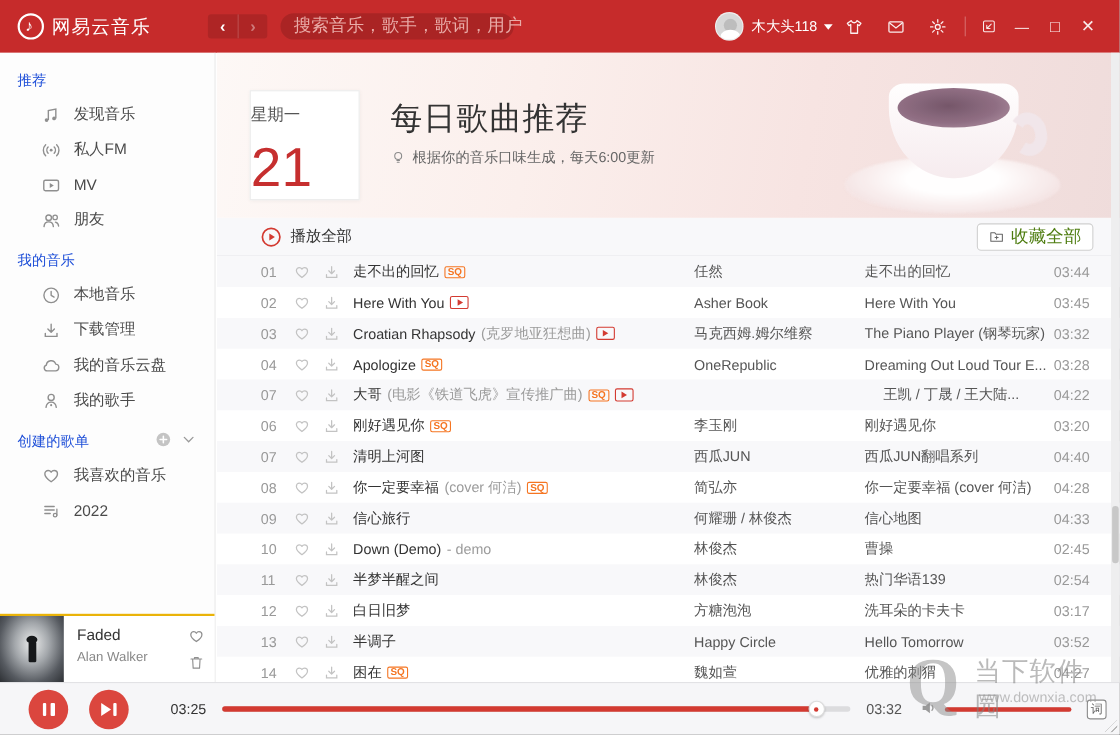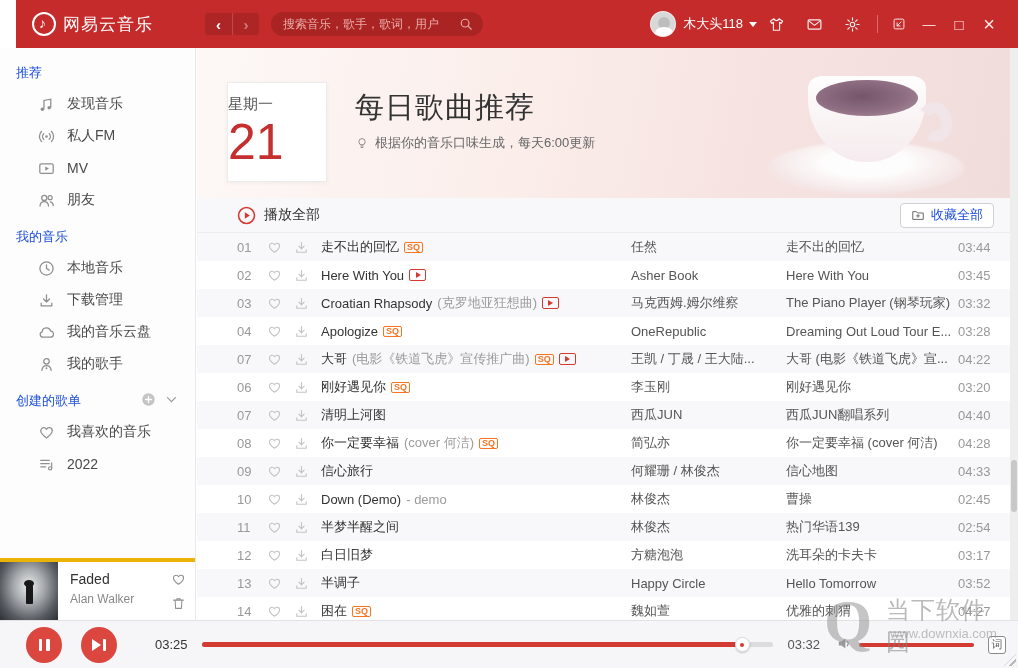--- a/index.html
+++ b/index.html
@@ -1,34 +1,34 @@
 <!DOCTYPE html>
 <html><head>
 <meta charset="utf-8">
 <style>
   html,body{margin:0;padding:0;background:#2b2b2b;}
   *{box-sizing:border-box;}
   .app{position:relative;width:1018px;height:668px;background:#fff;overflow:hidden;
        font-family:"Liberation Sans","DejaVu Sans",sans-serif;color:#333;font-size:13px;}
 
   
-  .titlebar{position:absolute;top:0;left:16px;right:0;height:48px;background:#c62b2b;
+  .titlebar{position:absolute;top:0;left:0;right:0;height:48px;background:#c62b2b;
             display:flex;align-items:center;color:#fff;}
   .logo{display:flex;align-items:center;margin-left:16px;gap:7px;}
   .logo-mark{width:24px;height:24px;border:2px solid #fff;border-radius:50%;position:relative;}
   .logo-mark::before{content:"♪";position:absolute;left:5px;top:1px;font-size:14px;color:#fff;}
   .app-name{font-size:17px;letter-spacing:1px;color:#fff;}
   .nav-btns{display:flex;margin-left:52px;background:rgba(0,0,0,.12);border-radius:3px;overflow:hidden;}
   .nav-btn{width:27px;height:22px;display:flex;align-items:center;justify-content:center;font-size:15px;cursor:pointer;}
   .nav-btn.back::before{content:"‹";color:#fff;font-weight:bold;}
   .nav-btn.fwd{border-left:1px solid rgba(255,255,255,.18);}
   .nav-btn.fwd::before{content:"›";color:rgba(255,255,255,.4);font-weight:bold;}
   .search-pill{margin-left:12px;width:212px;height:24px;background:rgba(0,0,0,.14);border-radius:12px;
                display:flex;align-items:center;padding:0 10px;}
-  .search-pill input{flex:1;background:transparent;border:none;outline:none;color:#fde7e5;font-size:12px;
+  .search-pill input{flex:1;background:transparent;border:none;outline:none;color:#fde7e5;font-size:16px;
                      font-family:inherit;}
   .search-pill input::placeholder{color:#e9aba7;}
   .search-pill svg{width:14px;height:14px;color:#e9aba7;}
   .tb-right{margin-left:auto;display:flex;align-items:center;gap:0;margin-right:14px;}
   .avatar{width:26px;height:26px;border-radius:50%;background:#d8d8d8;position:relative;overflow:hidden;border:1px solid rgba(255,255,255,.6);}
   .avatar::before{content:"";position:absolute;left:7px;top:5px;width:12px;height:12px;border-radius:50%;background:#bdbdbd;}
   .avatar::after{content:"";position:absolute;left:4px;top:15px;width:18px;height:12px;border-radius:50% 50% 0 0;background:#fff;}
   .username{margin-left:7px;font-size:13px;color:#fff;cursor:pointer;display:flex;align-items:center;}
   .caret{width:0;height:0;border-left:4px solid transparent;border-right:4px solid transparent;
          border-top:5px solid #fff;margin-left:6px;}
@@ -47,21 +47,21 @@
   .side-nav{flex:1;overflow:hidden;padding-top:4px;}
   .side-header{display:flex;align-items:flex-start;padding:12px 16px 6px 16px;color:#1d4ed8;font-size:13px;}
   .side-header .sp{flex:1;}
   .side-header svg{width:15px;height:15px;color:#c4c4c4;cursor:pointer;}
   .side-header .chev{margin-left:8px;color:#9a9a9a;}
   .side-item{display:flex;align-items:center;height:32px;padding-left:38px;cursor:pointer;color:#4a4a4a;font-size:14px;}
   .side-item svg{width:17px;height:17px;margin-right:12px;color:#8f8f8f;flex:none;}
   .side-item span{white-space:nowrap;}
 
   
-  .mini-card{height:62px;border-top:4px solid #eab308;display:flex;align-items:stretch;background:#fff;}
+  .mini-card{height:62px;border-top:2px solid #eab308;display:flex;align-items:stretch;background:#fff;}
   .mini-art{width:58px;flex:none;background:
       radial-gradient(ellipse at 50% 42%, #eceded 0%, #a3a7ab 38%, #565a60 72%, #2d3034 100%);position:relative;}
   .mini-art::before{content:"";position:absolute;left:26px;top:22px;width:7px;height:20px;background:#16181a;
       border-radius:3px 3px 1px 1px;}
   .mini-art::after{content:"";position:absolute;left:24px;top:18px;width:10px;height:7px;background:#16181a;border-radius:50%;}
   .mini-info{flex:1;padding:9px 0 0 12px;overflow:hidden;}
   .mini-title{font-size:14px;color:#333;}
   .mini-artist{font-size:12px;color:#888;margin-top:5px;}
   .mini-actions{width:34px;display:flex;flex-direction:column;align-items:center;justify-content:center;gap:9px;}
   .mini-actions svg{width:15px;height:15px;color:#8f8f8f;cursor:pointer;}
@@ -75,33 +75,33 @@
           background:radial-gradient(ellipse at 50% 40%, #ffffff 30%, #f5e6e6 70%, rgba(240,222,222,0) 100%);filter:blur(1px);}
   .cup{position:absolute;left:48px;top:22px;width:118px;height:86px;background:linear-gradient(180deg,#ffffff,#f6ecef);
        border-radius:14px 14px 58px 58px / 12px 12px 64px 64px;filter:blur(.4px);}
   .coffee{position:absolute;left:56px;top:26px;width:102px;height:36px;border-radius:50%;
           background:radial-gradient(ellipse at 45% 45%, #6e4f63 0%, #8a687e 55%, #b293a4 100%);filter:blur(.6px);}
   .handle{position:absolute;left:158px;top:48px;width:34px;height:40px;border:11px solid #f1e6ea;
           border-radius:50%;border-left-color:transparent;transform:rotate(-12deg);filter:blur(.6px);}
   .cal-card{position:absolute;left:30px;top:34px;width:100px;height:100px;background:#fff;border:1px solid #ececec;
             box-shadow:0 1px 4px rgba(0,0,0,.05);text-align:left;}
   .cal-week{margin-top:12px;font-size:15px;color:#555;}
-  .cal-day{margin-top:2px;font-size:50px;line-height:52px;color:#c62f2f;}
+  .cal-day{margin-top:12px;font-size:50px;line-height:52px;color:#c62f2f;}
   .hero-title{position:absolute;left:158px;top:40px;font-size:29px;color:#333;font-weight:500;letter-spacing:1px;}
   .hero-sub{position:absolute;left:158px;top:86px;display:flex;align-items:center;color:#666;font-size:13px;gap:6px;}
   .hero-sub svg{width:14px;height:14px;color:#8a8a8a;}
 
   .toolbar{height:35px;background:#f8f8fa;border-bottom:1px solid #ededf0;display:flex;align-items:center;padding:0 24px 0 40px;}
   .play-all{display:flex;align-items:center;gap:8px;cursor:pointer;}
   .play-all svg{width:19px;height:19px;color:#d33a31;}
   .play-all span{font-size:14px;color:#333;}
   .collect-all{margin-left:auto;display:flex;align-items:center;gap:6px;height:25px;padding:0 10px;background:#fff;
                border:1px solid #d0d0d0;border-radius:4px;cursor:pointer;}
   .collect-all svg{width:14px;height:14px;color:#666;}
-  .collect-all span{font-size:13px;color:#1d4ed8;}
+  .collect-all span{font-size:16px;color:#4d7c0f;}
 
   .song-list{position:relative;}
   .song-row{display:flex;align-items:center;height:28px;padding-left:40px;padding-right:14px;cursor:default;}
   .song-row:nth-of-type(odd){background:#f8f8fa;}
   .col-no{width:30px;color:#999;font-size:13px;flex:none;}
   .row-icon{width:27px;flex:none;display:flex;align-items:center;cursor:pointer;color:#c3c3c3;}
   .row-icon svg{width:15px;height:15px;}
   .col-title{flex:1;min-width:0;display:flex;align-items:center;gap:5px;overflow:hidden;white-space:nowrap;}
   .t-main{color:#333;font-size:13px;}
   .t-sub{color:#9b9b9b;font-size:13px;}
@@ -564,21 +564,20 @@
           </span>
           <span class="col-title">
             <span class="t-main">大哥</span>
             <span class="t-sub">(电影《铁道飞虎》宣传推广曲)</span>
             <span class="badge sq">SQ</span>
             <span class="badge mv">
               <i class="mv-tri"></i>
             </span>
           </span>
           <span class="col-artist">王凯 / 丁晟 / 王大陆...</span>
-          <span class="col-album">大哥 (电影《铁道飞虎》宣...</span>
           <span class="col-dur">04:22</span>
         </div>
 
         <div class="song-row">
           <span class="col-no">06</span>
           <span class="row-icon">
             <svg>
               <use href="#heart-icon"></use>
             </svg>
           </span>

